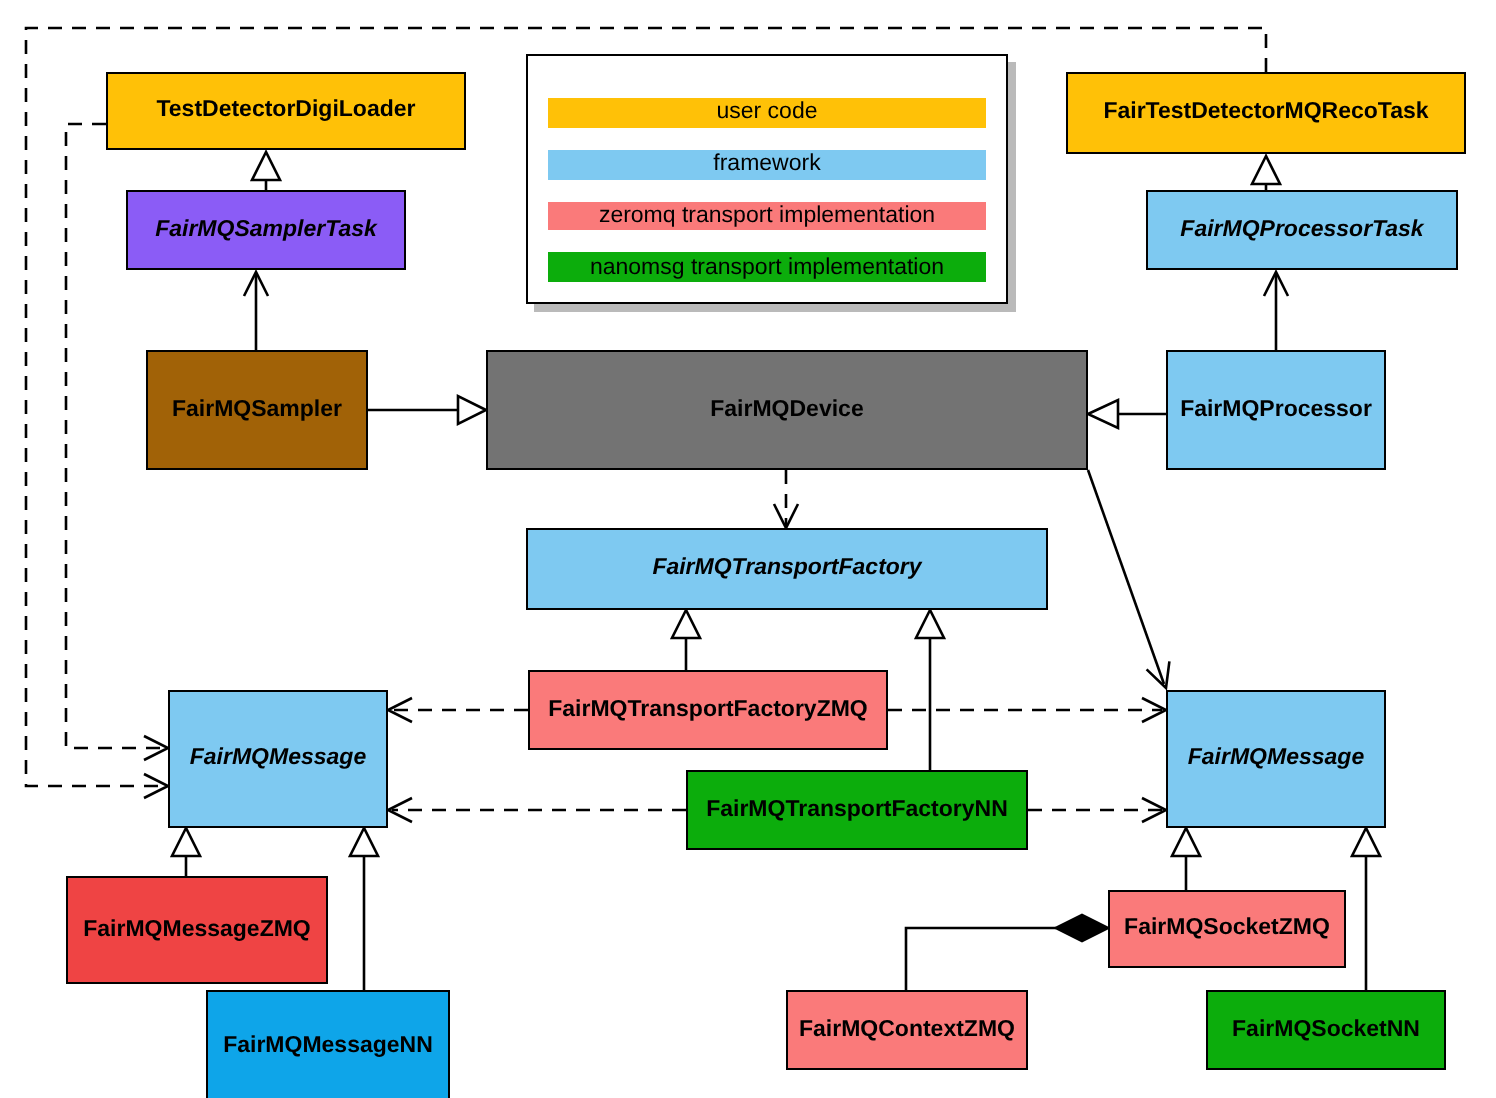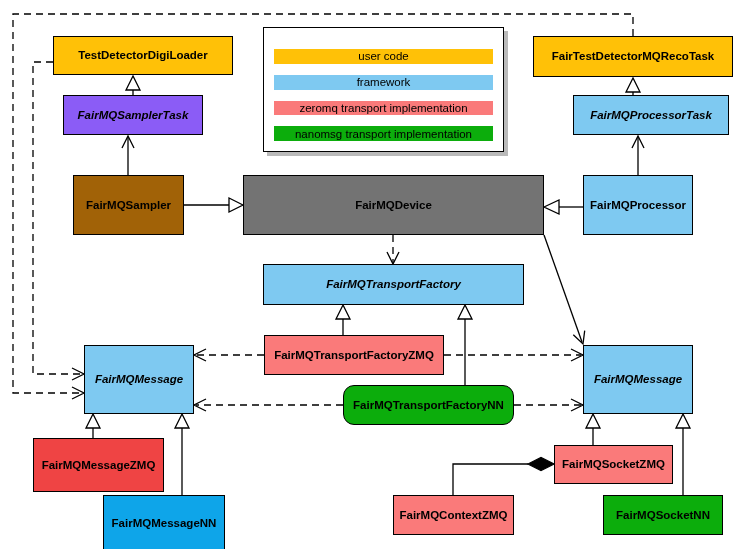--- a/index.html
+++ b/index.html
@@ -162,21 +162,21 @@
   <div class="node" style="left: 73px; top: 175px; width: 111px; height: 60px; background: #a16207;">FairMQSampler</div>
 
   <div class="node" style="left: 243px; top: 175px; width: 301px; height: 60px; background: #737373;">FairMQDevice</div>
 
   <div class="node" style="left: 583px; top: 175px; width: 110px; height: 60px; background: rgb(126, 201, 241);">FairMQProcessor</div>
 
   <div class="node abstract" style="left: 263px; top: 264px; width: 261px; height: 41px; background: rgb(126, 201, 241);">FairMQTransportFactory</div>
 
   <div class="node" style="left: 264px; top: 335px; width: 180px; height: 40px; background: rgb(250, 122, 122);">FairMQTransportFactoryZMQ</div>
 
-  <div class="node" style="left: 343px; top: 385px; width: 171px; height: 40px; background: rgb(12, 173, 12); border-radius: 11px;">FairMQTransportFactoryNN</div>
+  <div class="node" style="left: 343px; top: 385px; width: 171px; height: 40px; background: rgb(12, 173, 12);">FairMQTransportFactoryNN</div>
 
   <div class="node abstract" style="left: 84px; top: 345px; width: 110px; height: 69px; background: rgb(126, 201, 241);">FairMQMessage</div>
 
   <div class="node abstract" style="left: 583px; top: 345px; width: 110px; height: 69px; background: rgb(126, 201, 241);">FairMQMessage</div>
 
   <div class="node" style="left: 33px; top: 438px; width: 131px; height: 54px; background: #ef4444;">FairMQMessageZMQ</div>
 
   <div class="node" style="left: 103px; top: 495px; width: 122px; height: 56px; background: #0ea5e9;">FairMQMessageNN</div>
 
   <div class="node" style="left: 393px; top: 495px; width: 121px; height: 40px; background: rgb(250, 122, 122);">FairMQContextZMQ</div>

